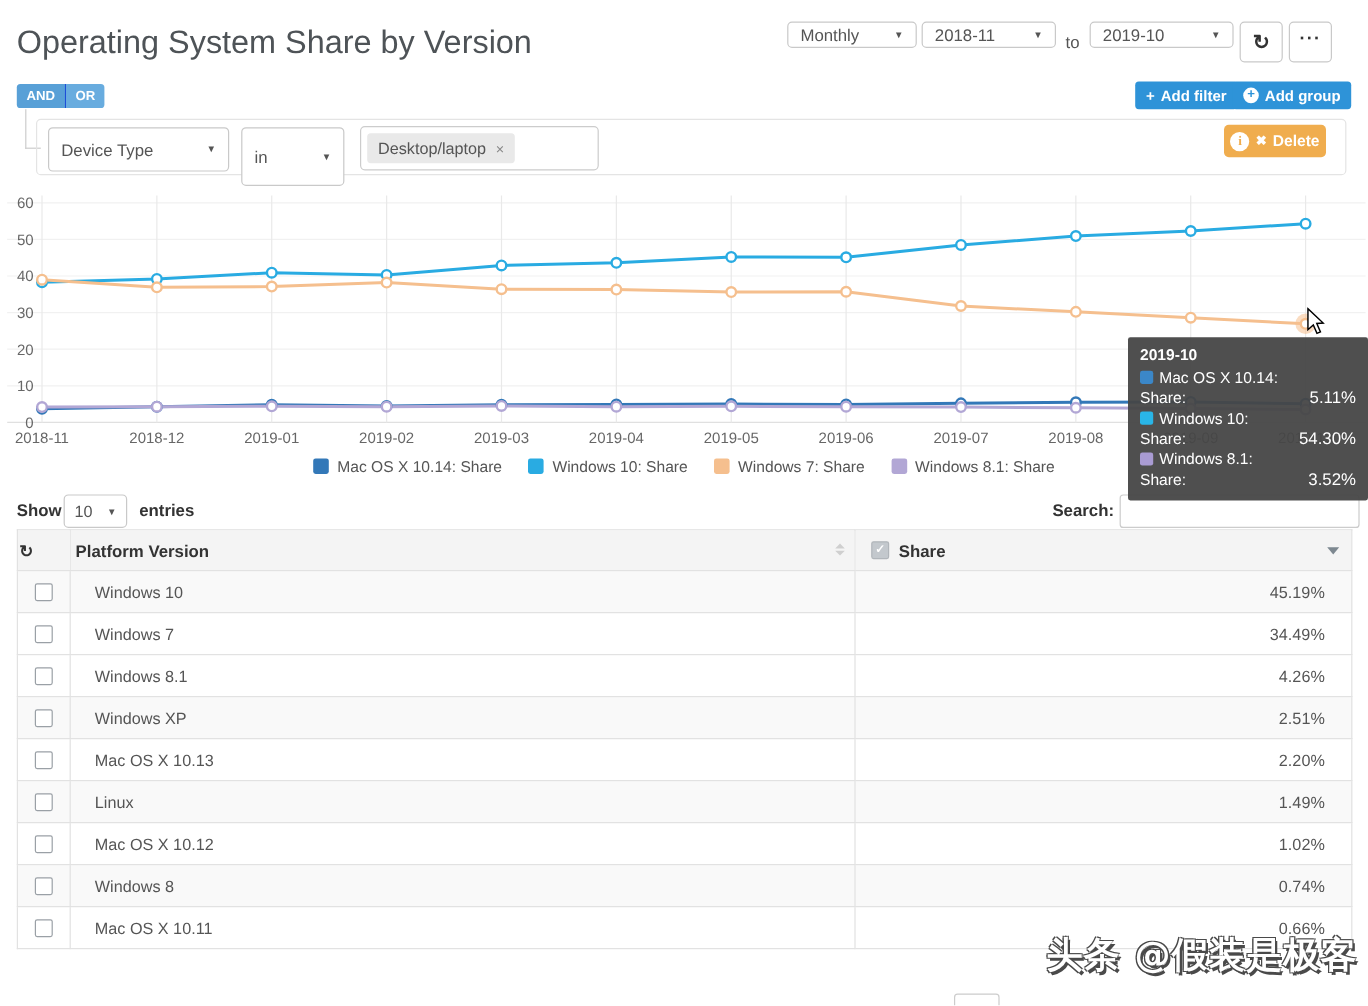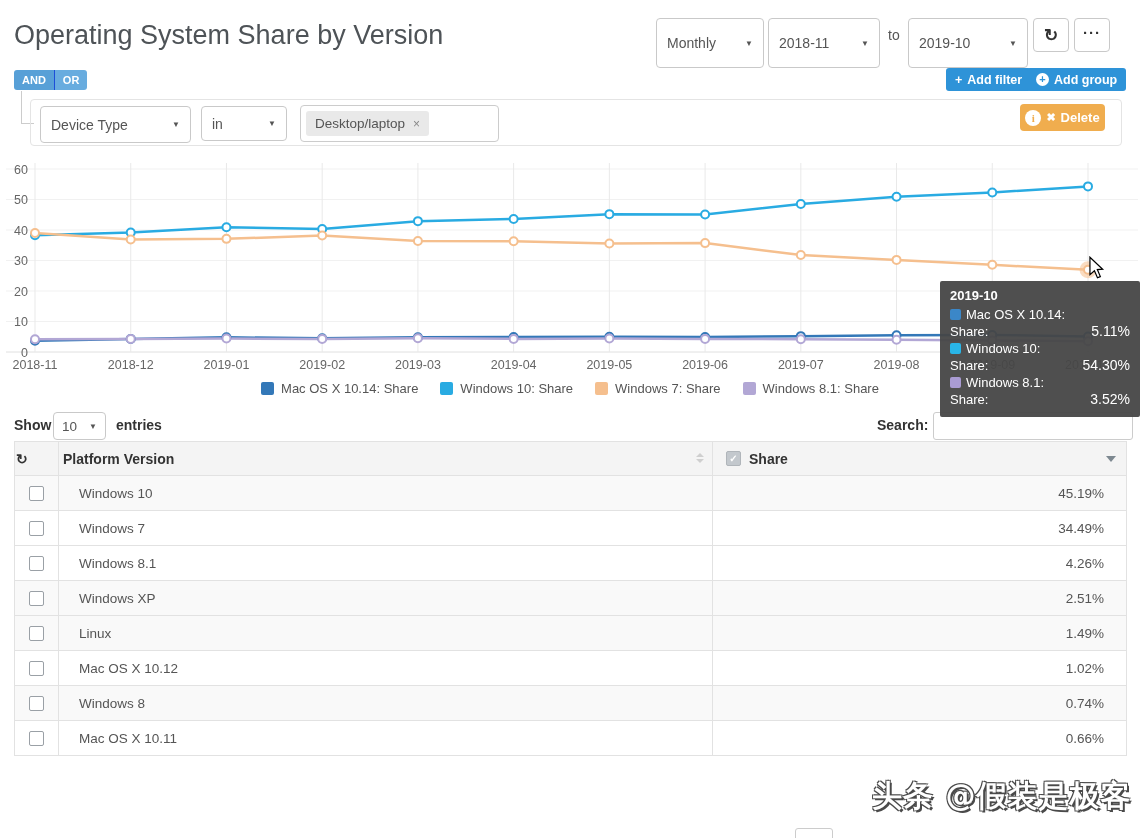--- a/index.html
+++ b/index.html
@@ -1,20 +1,20 @@
 <!DOCTYPE html>
 <html><head>
 <meta charset="utf-8">
 <style>
   html,body{margin:0;padding:0;background:#fff;}
   .page{position:relative;width:1140px;height:838px;background:#fff;overflow:hidden;
         font-family:"Liberation Sans",sans-serif;}
   
   .title{position:absolute;left:14px;top:20px;margin:0;font-size:27px;font-weight:400;color:#4e5357;}
-  .sel{position:absolute;height:50px;border:1px solid #c9c9c9;border-radius:4px;background:#fff;
+  .sel{position:absolute;height:22px;border:1px solid #c9c9c9;border-radius:4px;background:#fff;
        display:flex;align-items:center;padding:0 10px;font-size:14px;color:#555;cursor:pointer;box-sizing:border-box;}
   .sel .caret{margin-left:auto;font-size:8px;color:#555;padding-left:8px;}
   #sel-granularity{left:656px;top:18px;width:108px;}
   #sel-from{left:768px;top:18px;width:112px;}
   .to-label{position:absolute;left:888px;top:27px;font-size:14px;color:#555;}
   #sel-to{left:908px;top:18px;width:120px;}
   .icon-btn{position:absolute;top:18px;width:36px;height:34px;border:1px solid #c9c9c9;border-radius:4px;
        background:#fff;display:flex;align-items:center;justify-content:center;color:#333;cursor:pointer;box-sizing:border-box;}
   #btn-refresh{left:1033px;font-size:17px;font-weight:bold;}
   #btn-more{left:1074px;font-size:15px;font-weight:bold;letter-spacing:1px;padding-bottom:6px;}
@@ -26,21 +26,21 @@
   .blue-btn{position:absolute;height:23px;background:#2e93d8;color:#fff;font-size:12.5px;font-weight:bold;
        border-radius:3px;display:flex;align-items:center;padding:0 9px;gap:5px;cursor:pointer;box-sizing:border-box;}
   #btn-add-filter{left:946px;top:68px;}
   #btn-add-group{left:1027px;top:68px;}
   .plus-circle{width:13px;height:13px;border-radius:50%;background:#fff;color:#2e93d8;font-size:11px;
        font-weight:bold;display:flex;align-items:center;justify-content:center;line-height:1;}
   .connector-v{position:absolute;left:21px;top:91px;width:1px;height:33px;background:#ccc;}
   .connector-h{position:absolute;left:21px;top:123px;width:13px;height:1px;background:#ccc;}
   .filter-box{position:absolute;left:30px;top:99px;width:1092px;height:47px;border:1px solid #e4e4e4;border-radius:4px;box-sizing:border-box;}
   #sel-field{left:40px;top:106px;width:151px;height:37px;}
-  #sel-op{left:201px;top:106px;width:86px;height:35px;}
+  #sel-op{left:201px;top:106px;width:86px;height:49px;}
   .tag-input{position:absolute;left:300px;top:105px;width:199px;height:37px;border:1px solid #ccc;border-radius:4px;
        background:#fff;display:flex;align-items:center;padding:0 5px;box-sizing:border-box;cursor:text;}
   .tag{background:#e9e9e9;border-radius:3px;font-size:13.5px;color:#555;padding:5px 9px;display:flex;gap:8px;align-items:center;}
   .tag .x{color:#888;font-size:12px;cursor:pointer;}
   .delete-btn{position:absolute;left:1020px;top:104px;width:85px;height:27px;background:#f0ad4e;border-radius:4px;
        display:flex;align-items:center;justify-content:center;gap:5px;color:#fff;cursor:pointer;}
   .info-circle{width:16px;height:16px;background:#fff;border-radius:50%;color:#f0ad4e;font-size:11px;font-weight:bold;
        display:flex;align-items:center;justify-content:center;font-family:"Liberation Serif",serif;}
   .delete-x{font-size:11px;font-weight:bold;}
   .delete-label{font-size:13px;font-weight:bold;}
@@ -347,20 +347,27 @@
           <td class="td-platform">Windows 8.1</td>
           <td class="td-share">4.26%</td>
         </tr>
         <tr class="odd">
           <td>
             <div class="cb"></div>
           </td>
           <td class="td-platform">Windows XP</td>
           <td class="td-share">2.51%</td>
         </tr>
+        <tr class="even">
+          <td>
+            <div class="cb"></div>
+          </td>
+          <td class="td-platform">Mac OS X 10.13</td>
+          <td class="td-share">2.20%</td>
+        </tr>
         <tr class="odd">
           <td>
             <div class="cb"></div>
           </td>
           <td class="td-platform">Linux</td>
           <td class="td-share">1.49%</td>
         </tr>
         <tr class="even">
           <td>
             <div class="cb"></div>

